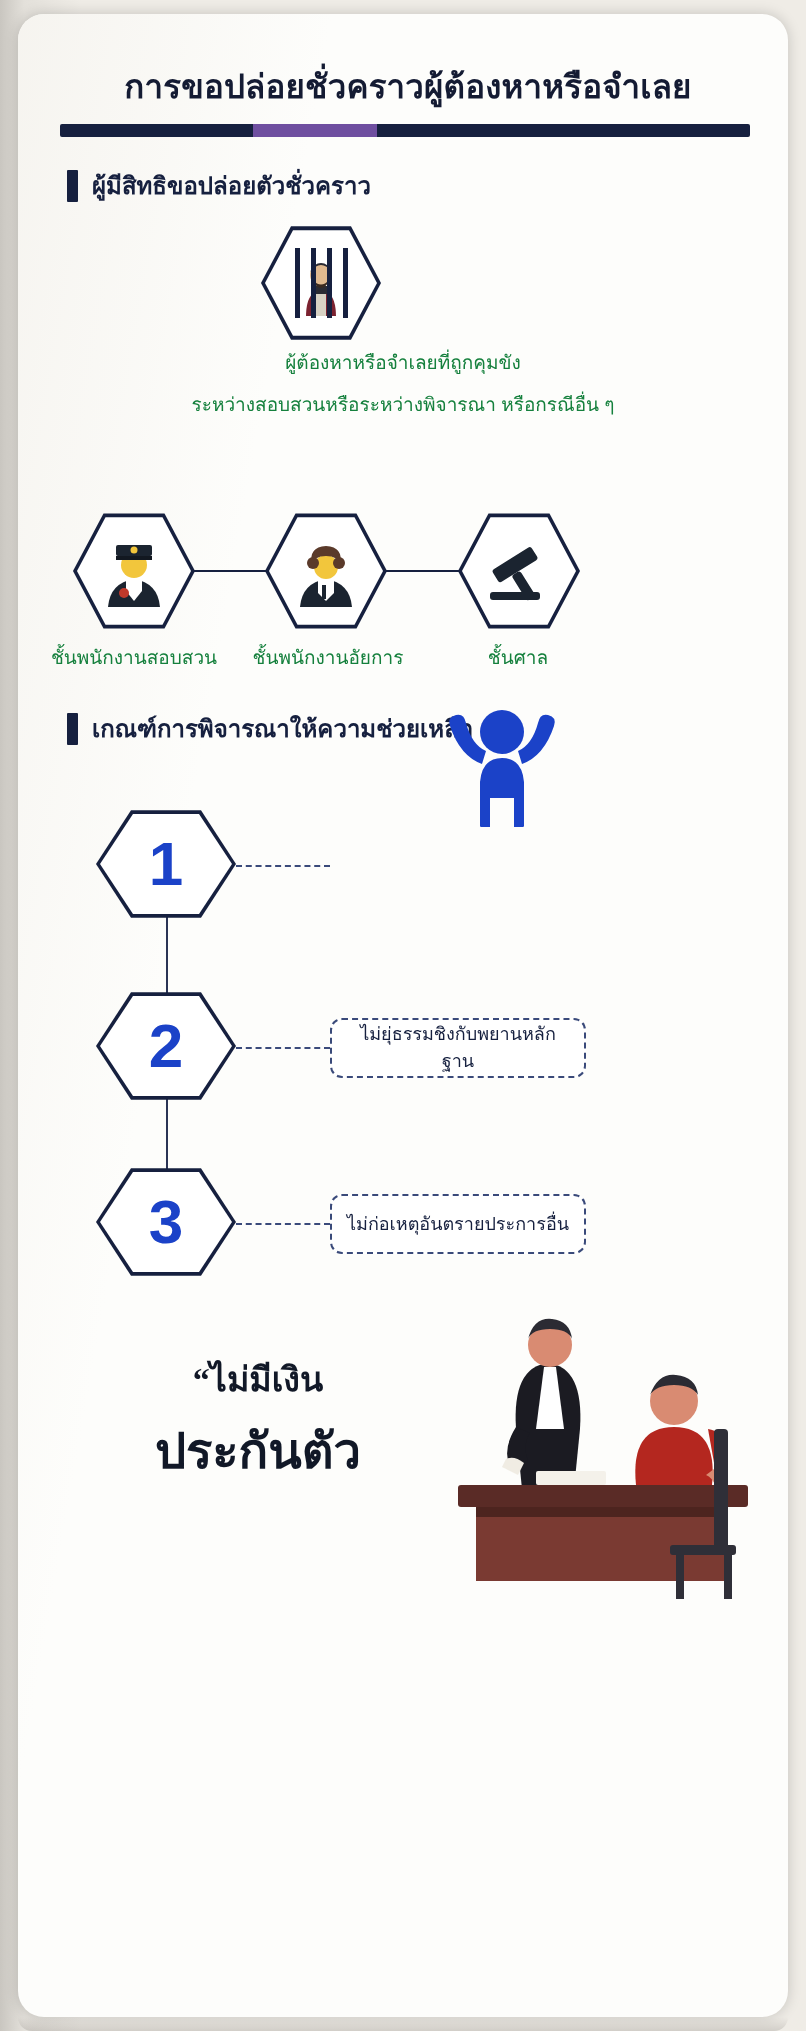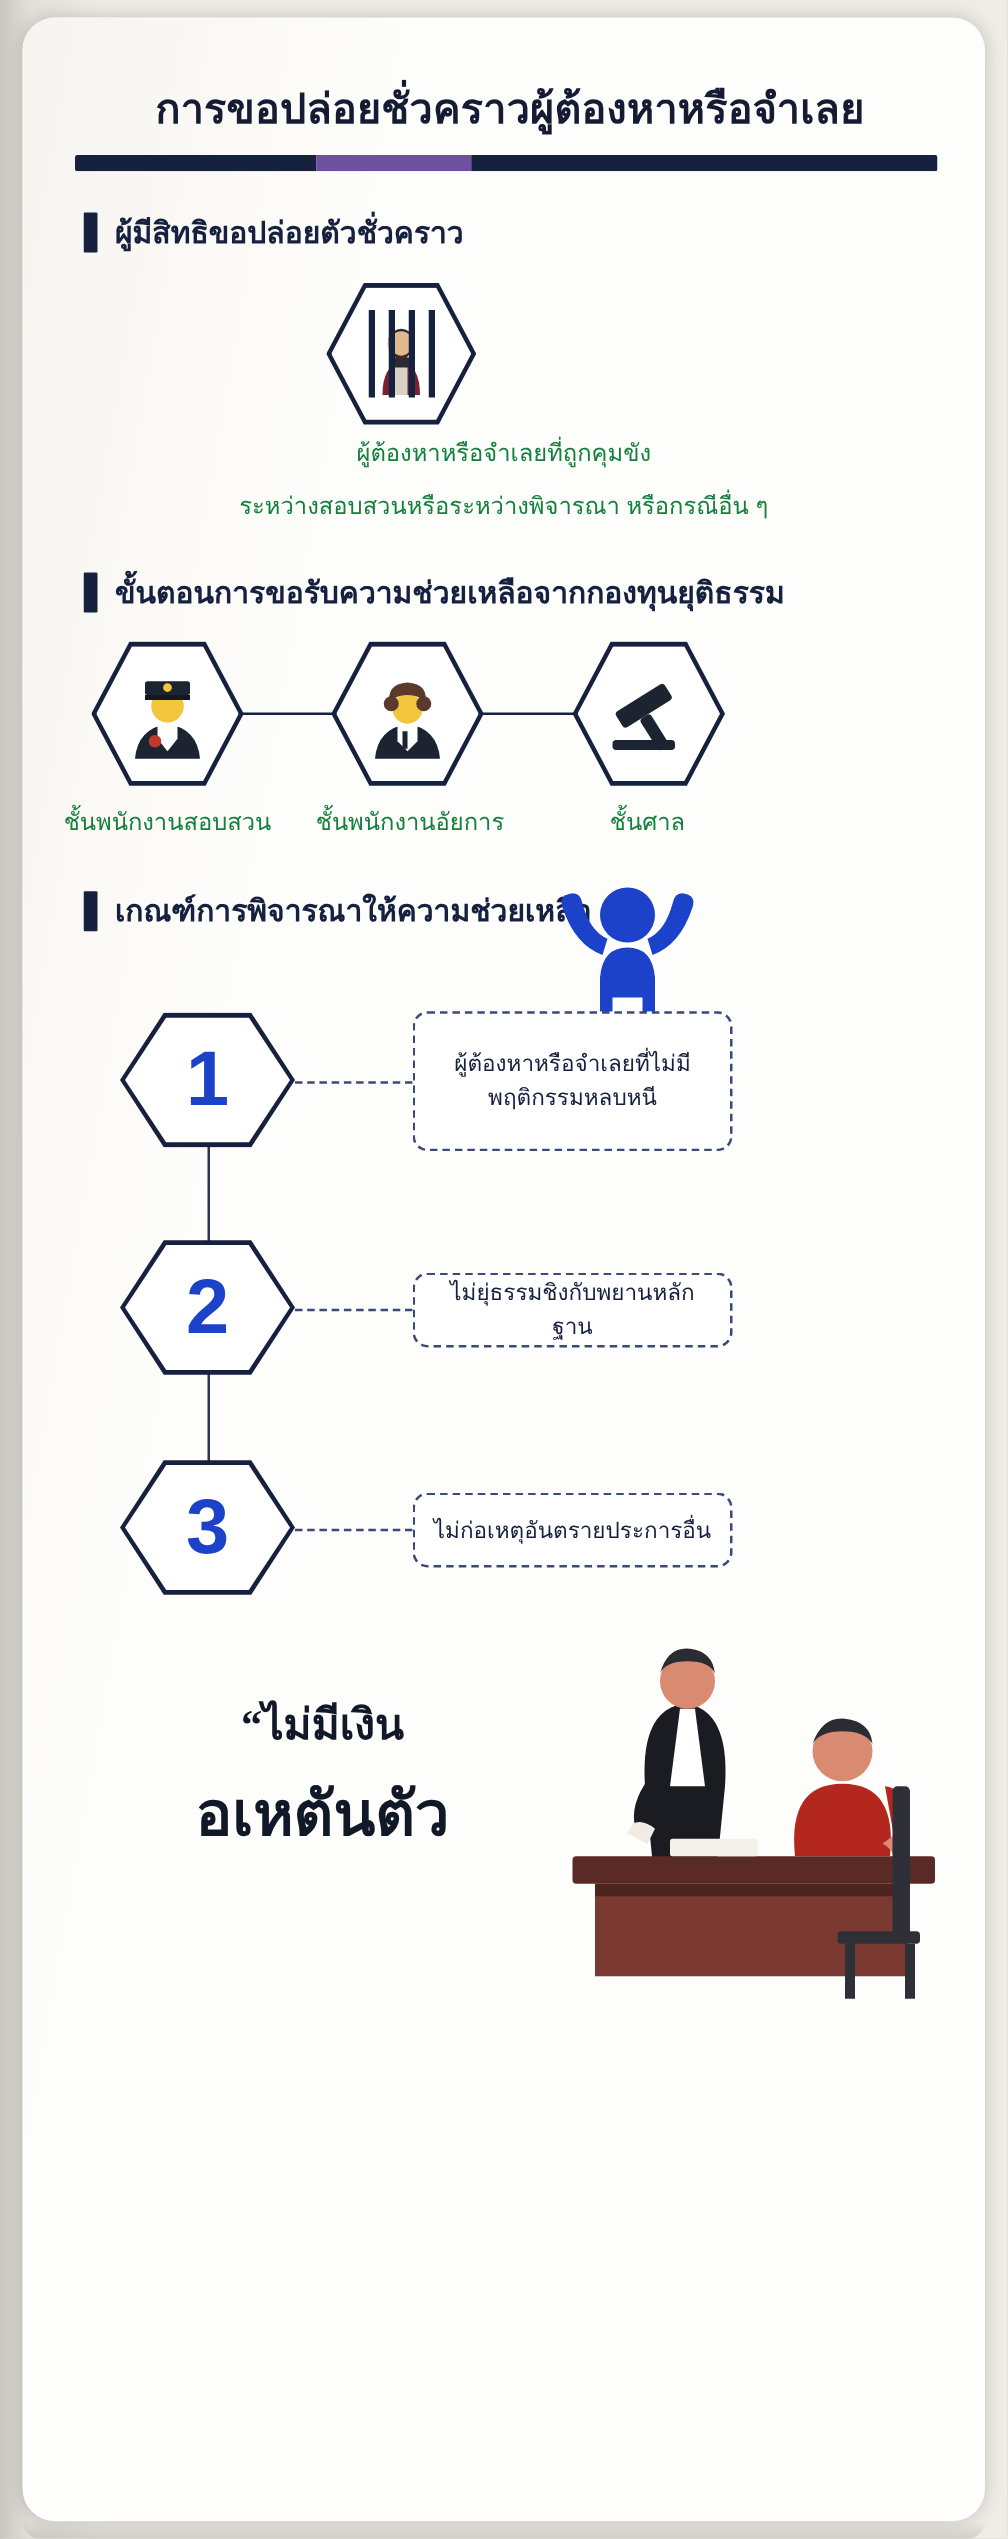--- a/index.html
+++ b/index.html
@@ -204,24 +204,20 @@
             <rect x="45" y="6" width="5" height="70"></rect>
             <rect x="61" y="6" width="5" height="70"></rect>
           </g>
         </svg>
       </div>
     </div>
 
     <div class="caption" style="left:60px; top:333px; width:650px;">ผู้ต้องหาหรือจำเลยที่ถูกคุมขัง</div>
     <div class="caption" style="left:40px; top:375px; width:690px;">ระหว่างสอบสวนหรือระหว่างพิจารณา หรือกรณีอื่น ๆ</div>
 
-    <div class="sec-head" style="left:38px; top:440px;">
-      <div class="bar"></div>
-      <div class="txt">ขั้นตอนการขอรับความช่วยเหลือจากกองทุนยุติธรรม</div>
-    </div>
 
     <div class="connect" style="left:148px; top:556px; width:125px;"></div>
     <div class="connect" style="left:340px; top:556px; width:125px;"></div>
 
     <div class="hex-wrap" style="left:55px; top:497px; width:122px; height:120px;">
       <div class="hex-outline"></div>
       <div class="hex-inner">
         <svg width="76" height="80" viewBox="0 0 76 80">
           <path d="M12 76 q2 -24 26 -28 q24 4 26 28 z" fill="#1b2430"></path>
           <path d="M30 48 h16 v12 l-8 10 l-8 -10 z" fill="#ffffff"></path>
@@ -280,21 +276,20 @@
 
     <div class="solid-line" style="left:148px; top:900px; height:300px;"></div>
 
     <div class="hex-wrap" style="left:78px; top:794px; width:140px; height:112px;">
       <div class="hex-outline"></div>
       <div class="hex-inner">
         <div class="num">1</div>
       </div>
     </div>
     <div class="dash-line" style="left:218px; top:851px; width:94px;"></div>
-    <div class="crit-box" style="left:312px; top:795px; width:256px; height:112px;">ผู้ต้องหาหรือจำเลยที่ไม่มีพฤติกรรมหลบหนี</div>
 
     <div class="hex-wrap" style="left:78px; top:976px; width:140px; height:112px;">
       <div class="hex-outline"></div>
       <div class="hex-inner">
         <div class="num">2</div>
       </div>
     </div>
     <div class="dash-line" style="left:218px; top:1033px; width:94px;"></div>
     <div class="crit-box" style="left:312px; top:1004px; width:256px; height:60px;">ไม่ยุ่ธรรมชิงกับพยานหลักฐาน</div>
 
@@ -327,16 +322,16 @@
       <path d="M300 176 l10 0 l-4 -40 q-2 -14 -16 -16 z" fill="#b4271f"></path>
       <path d="M296 160 q12 2 14 12 l-12 6 q-4 -10 -10 -12 z" fill="#d98b72"></path>
 
       <rect x="296" y="120" width="14" height="120" rx="4" fill="#2f2f38"></rect>
       <rect x="252" y="236" width="66" height="10" rx="3" fill="#2f2f38"></rect>
       <rect x="258" y="246" width="8" height="44" fill="#2f2f38"></rect>
       <rect x="306" y="246" width="8" height="44" fill="#2f2f38"></rect>
     </svg>
 
     <div class="foot1" style="left:40px; top:1338px; width:400px;">“ไม่มีเงิน</div>
-    <div class="foot2" style="left:30px; top:1398px; width:420px;">อเหตันตัว</div>
+    <div class="foot2" style="left:30px; top:1398px; width:420px;">ประกันตัว</div>
   </div>
   <div class="bottom-edge"></div>
 </div>
 
 </body></html>

